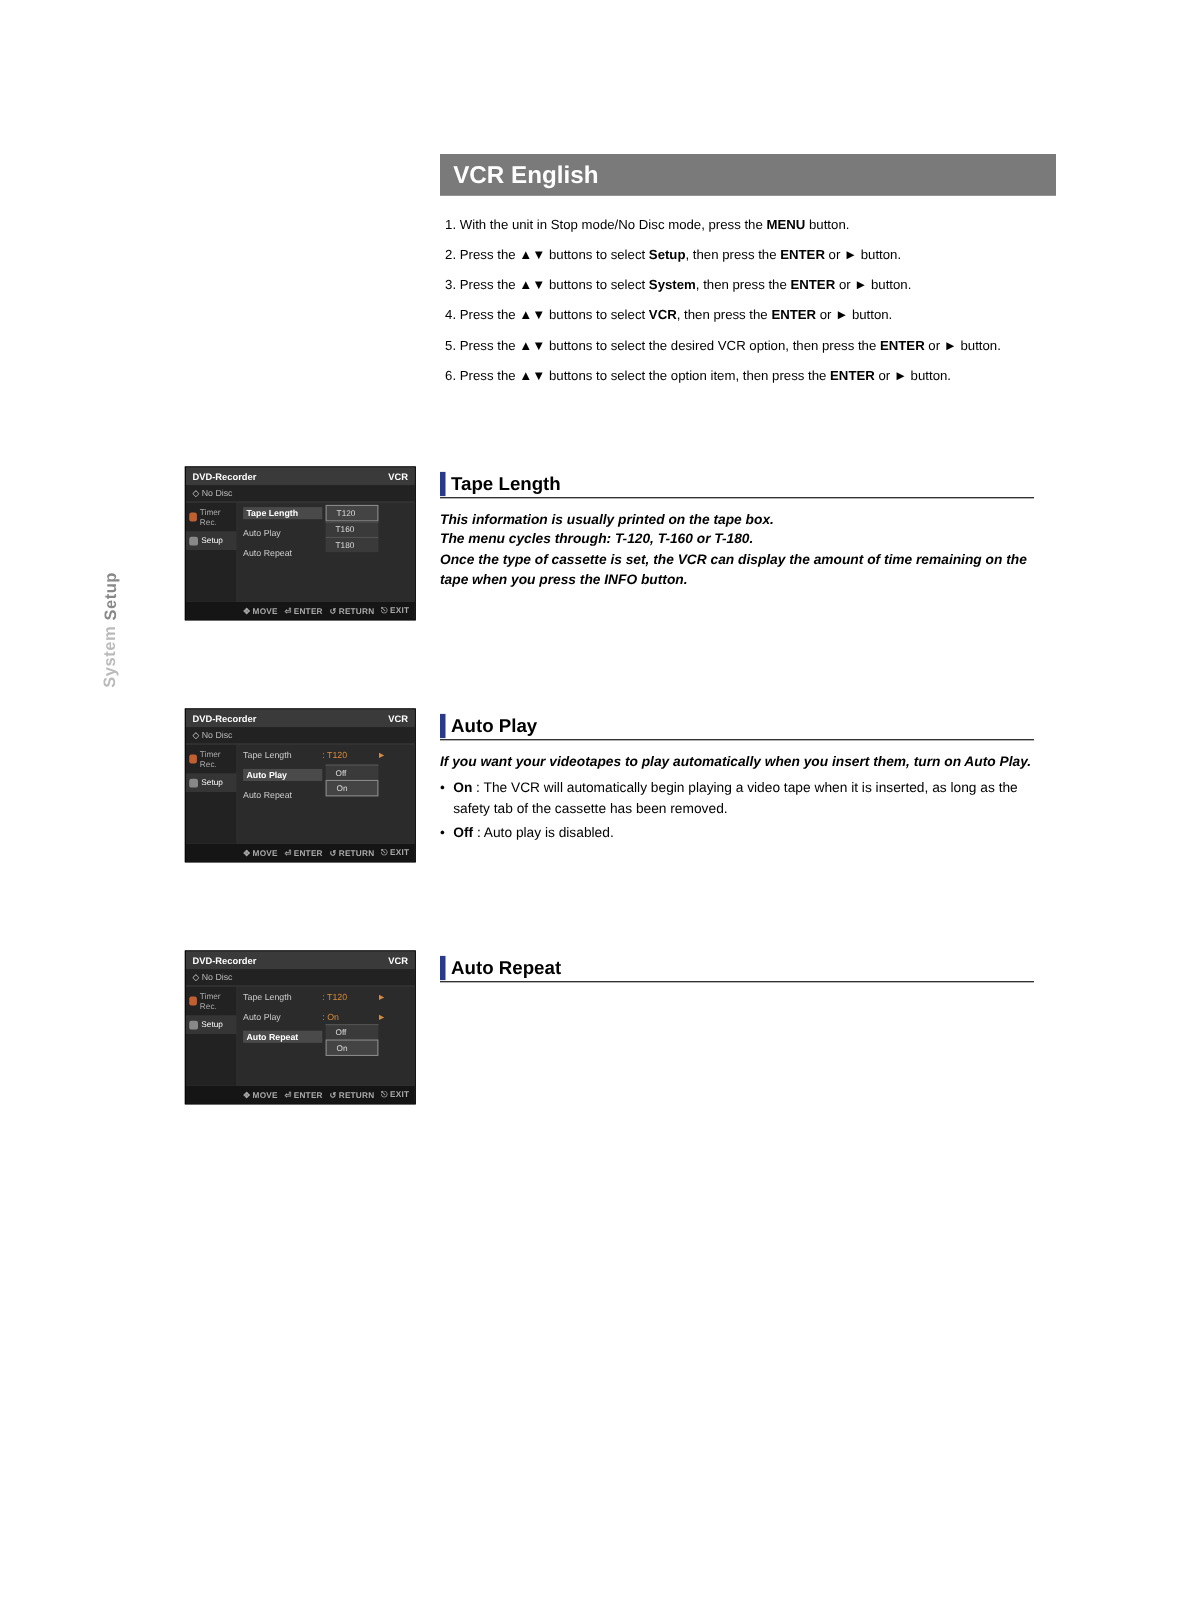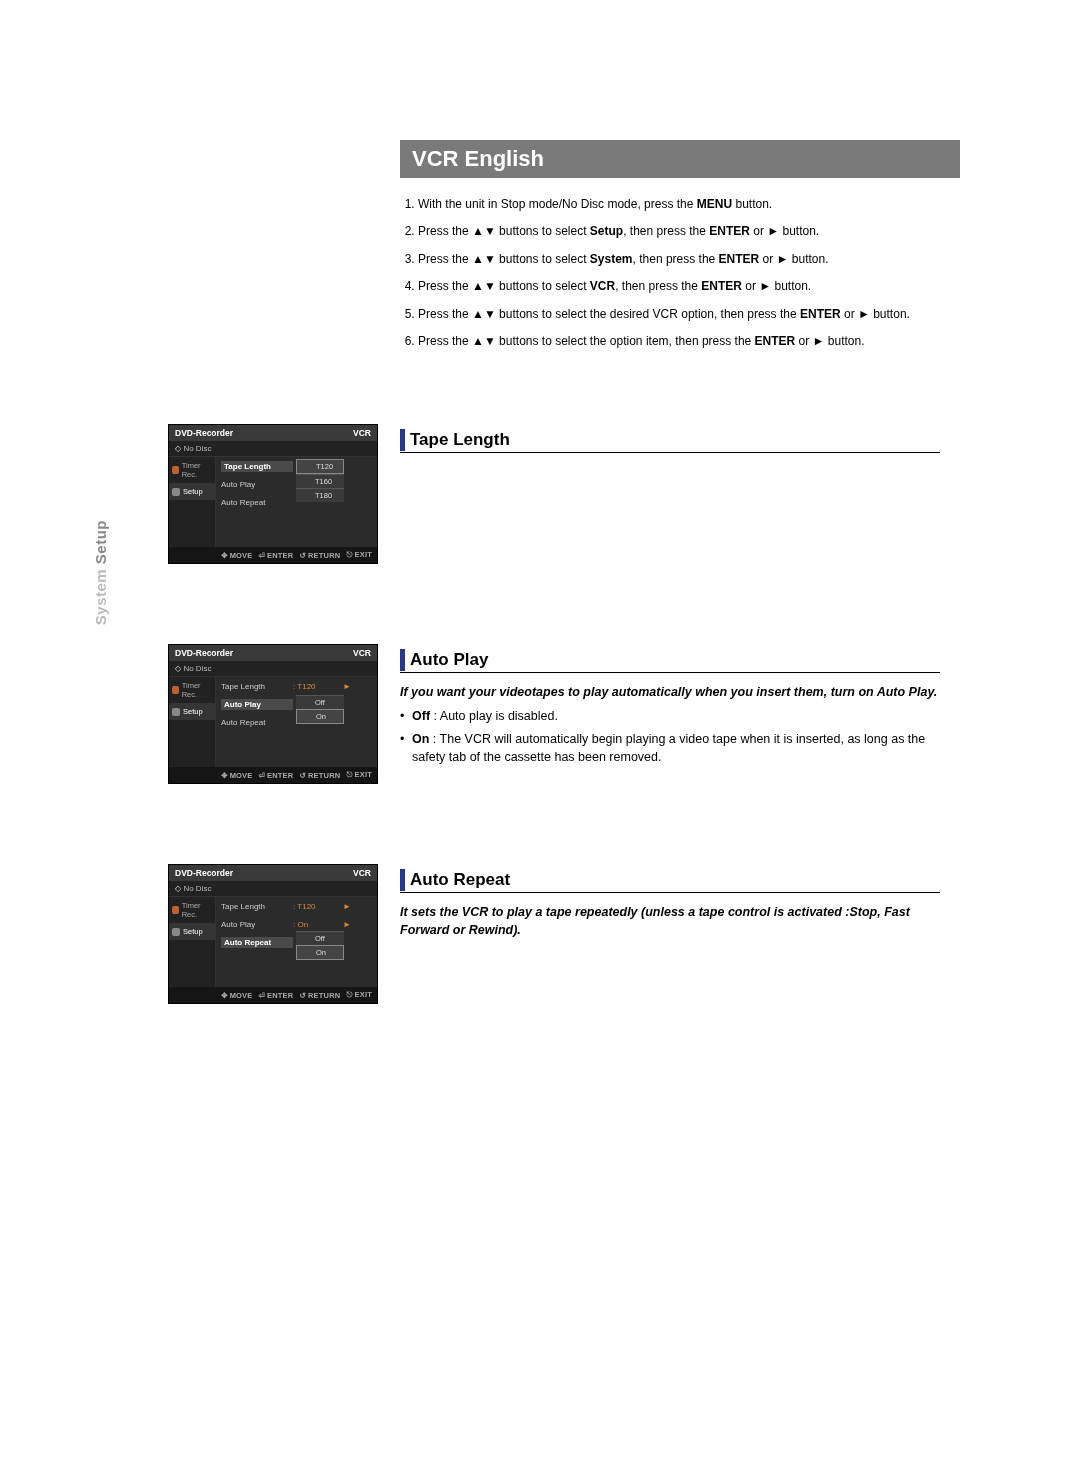--- a/index.html
+++ b/index.html
@@ -190,21 +190,21 @@
   .opt-list {
     position:absolute;
     left: 80px;
     top: 2px;
     width: 48px;
   }
   .opt-item {
     background:#3a3a3a;
     color:#ddd;
     font-size:7.5px;
-    padding:2px 19px;
+    padding:2px 9px;
     border-top:1px solid #555;
   }
   .opt-item.sel { border:1px solid #888; background:#444;}
   .osd-footer {
     background:#151515;
     color:#aaa;
     font-size:7.5px;
     padding:3px 5px;
     display:flex;
     gap:6px;
@@ -280,20 +280,23 @@
             </div>
           </div>
           <div class="osd-footer">
             <span class="move">MOVE</span>
             <span class="enter">ENTER</span>
             <span class="ret">RETURN</span>
             <span class="exit">EXIT</span>
           </div>
         </div>
       <div class="section-heading">Tape Length</div>
+      <div class="section-desc" style="white-space:pre-line;">This information is usually printed on the tape box.
+The menu cycles through: T-120, T-160 or T-180.
+Once the type of cassette is set, the VCR can display the amount of time remaining on the tape when you press the INFO button.</div>
     </div>
 
     <div class="section" style="margin-top:50px;">
       <div class="osd">
           <div class="osd-titlebar">
             <span>DVD-Recorder</span>
             <span>VCR</span>
           </div>
           <div class="osd-nodisc">No Disc</div>
           <div class="osd-body">
@@ -322,22 +325,22 @@
           <div class="osd-footer">
             <span class="move">MOVE</span>
             <span class="enter">ENTER</span>
             <span class="ret">RETURN</span>
             <span class="exit">EXIT</span>
           </div>
         </div>
       <div class="section-heading">Auto Play</div>
       <div class="section-desc">If you want your videotapes to play automatically when you insert them, turn on Auto Play.</div>
       <ul class="bullets">
+        <li><b>On</b><span> : The VCR will automatically begin playing a video tape when it is inserted, as long as the safety tab of the cassette has been removed.</span></li>
         <li><b>Off</b><span> : Auto play is disabled.</span></li>
-        <li><b>On</b><span> : The VCR will automatically begin playing a video tape when it is inserted, as long as the safety tab of the cassette has been removed.</span></li>
       </ul>
     </div>
 
     <div class="section" style="margin-top:50px;">
       <div class="osd">
           <div class="osd-titlebar">
             <span>DVD-Recorder</span>
             <span>VCR</span>
           </div>
           <div class="osd-nodisc">No Disc</div>
@@ -367,18 +370,17 @@
             </div>
           </div>
           <div class="osd-footer">
             <span class="move">MOVE</span>
             <span class="enter">ENTER</span>
             <span class="ret">RETURN</span>
             <span class="exit">EXIT</span>
           </div>
         </div>
       <div class="section-heading">Auto Repeat</div>
-      <div class="section-desc">It sets the VCR to play a tape repeatedly (unless a tape control is activated :Stop, Fast Forward or Rewind).</div>
     </div>
 
   </div>
 
 </div>
 
 </body></html>

